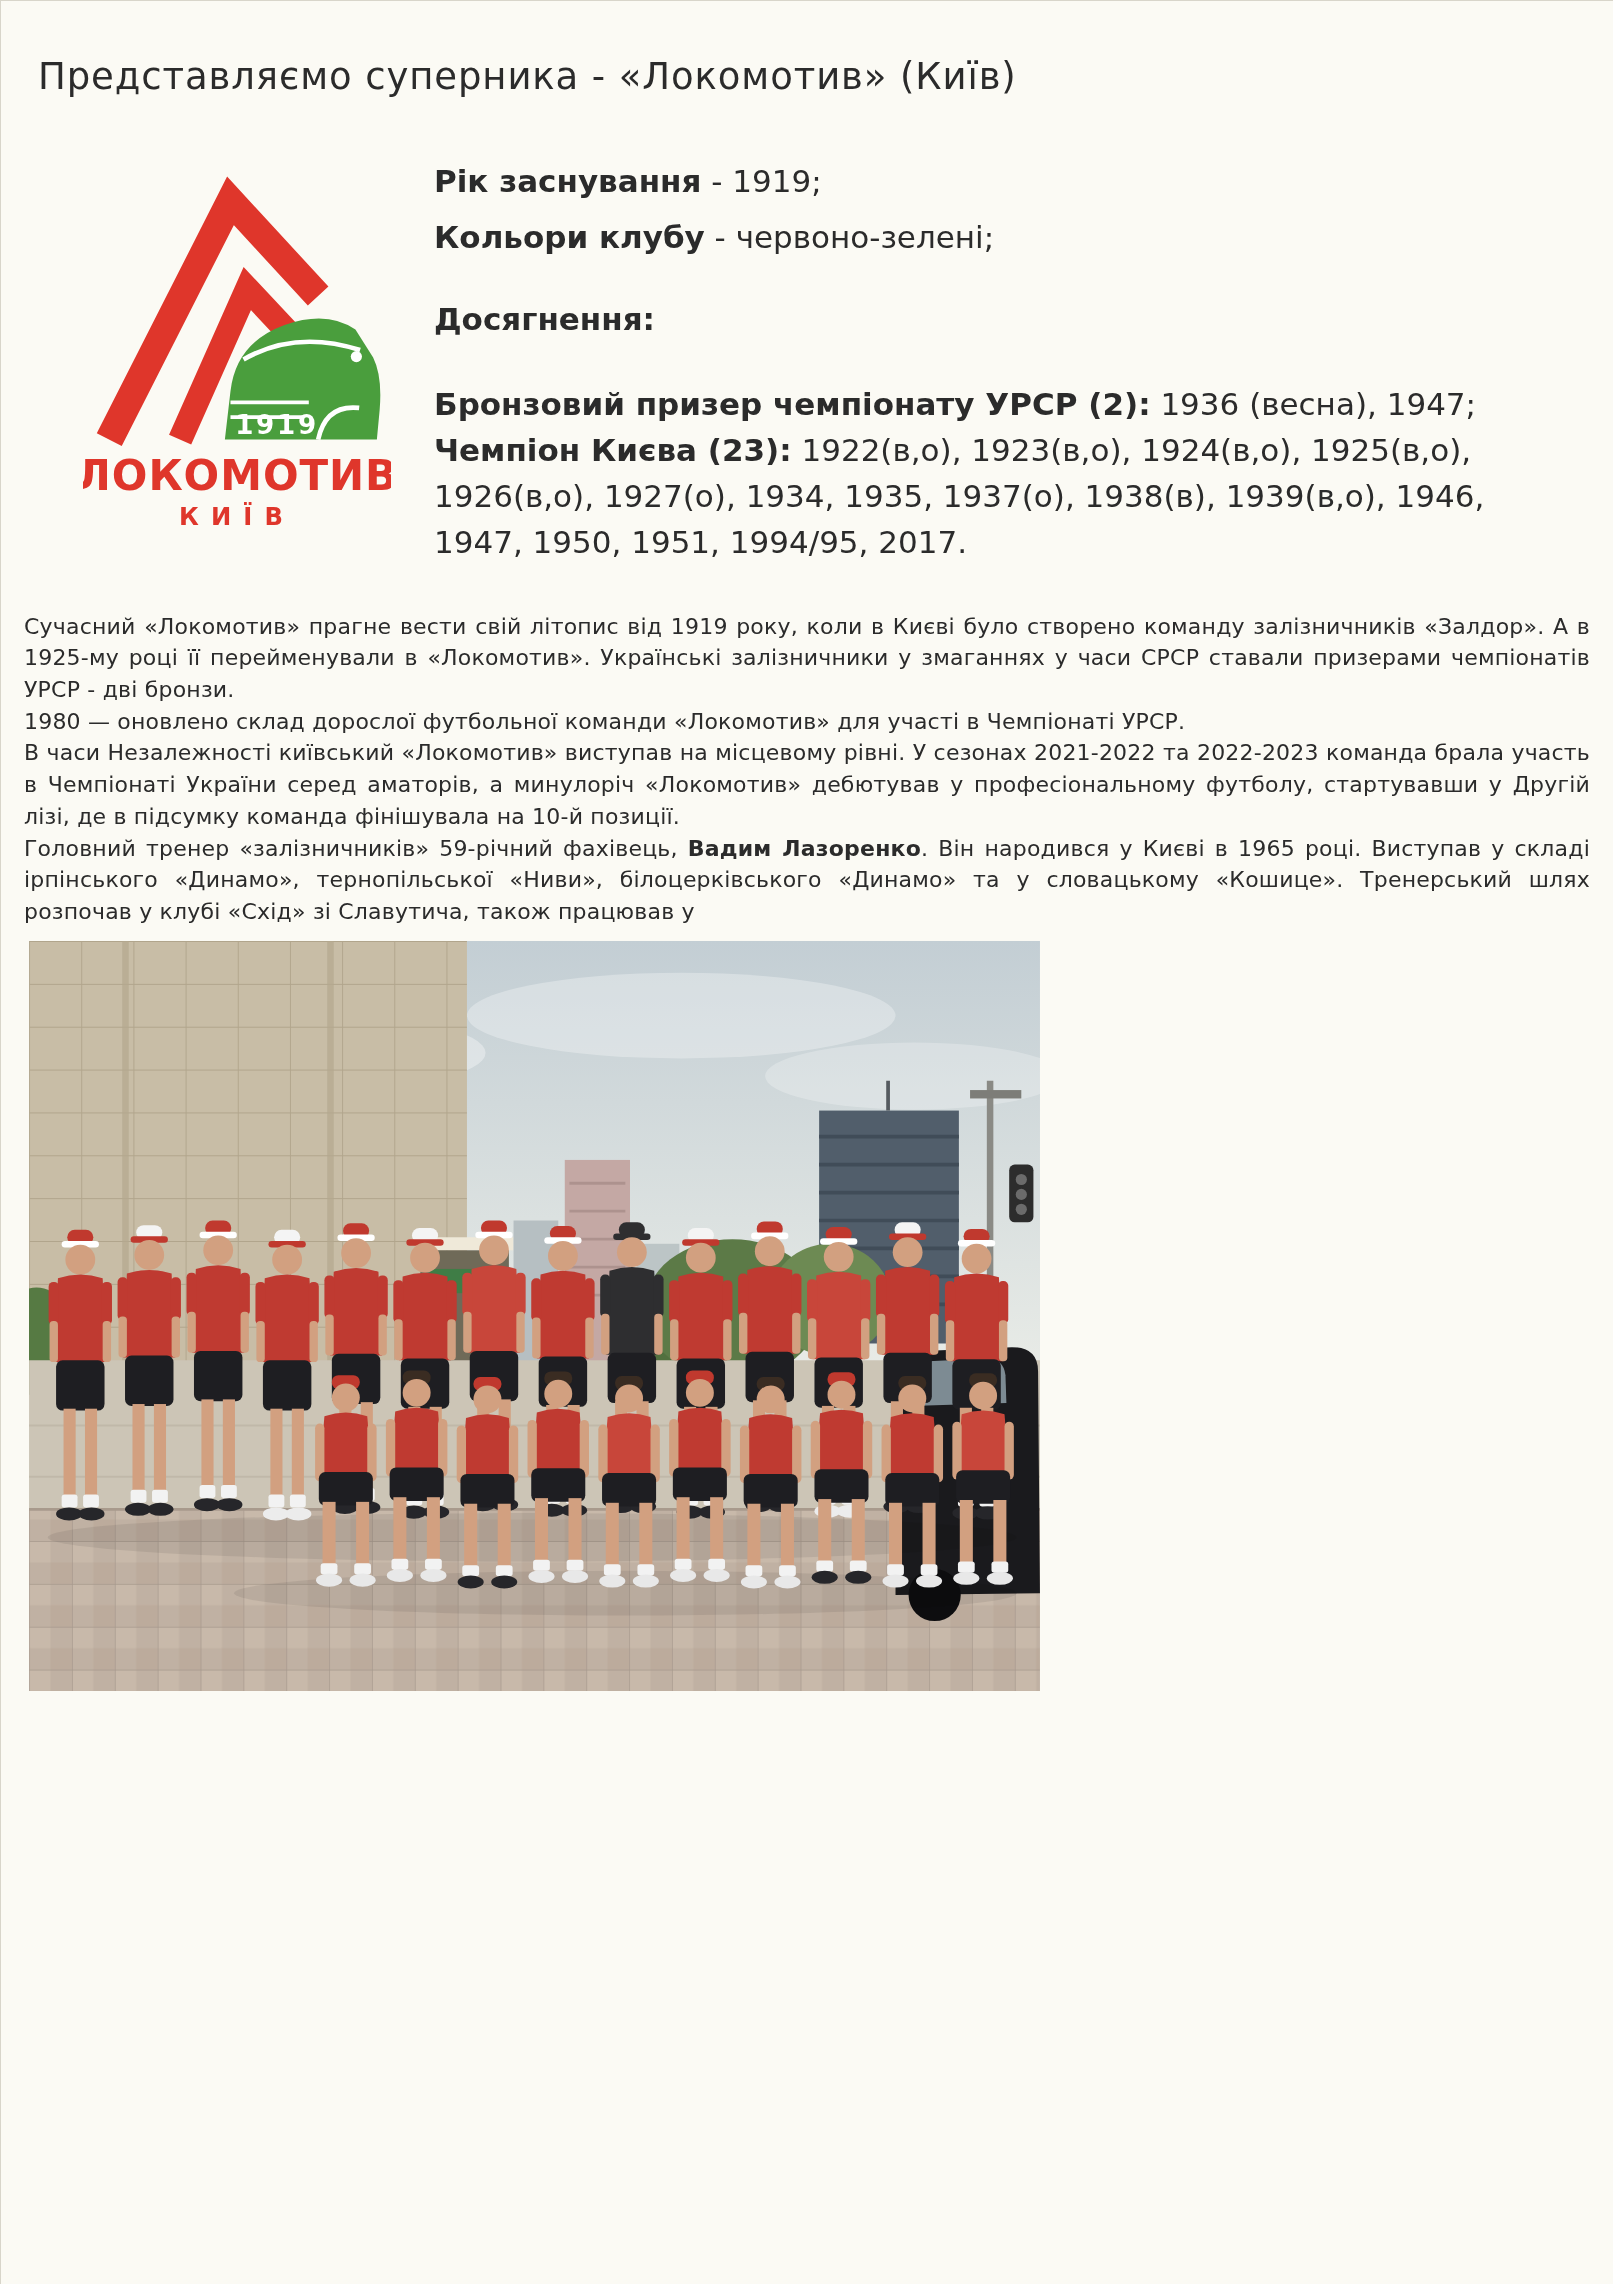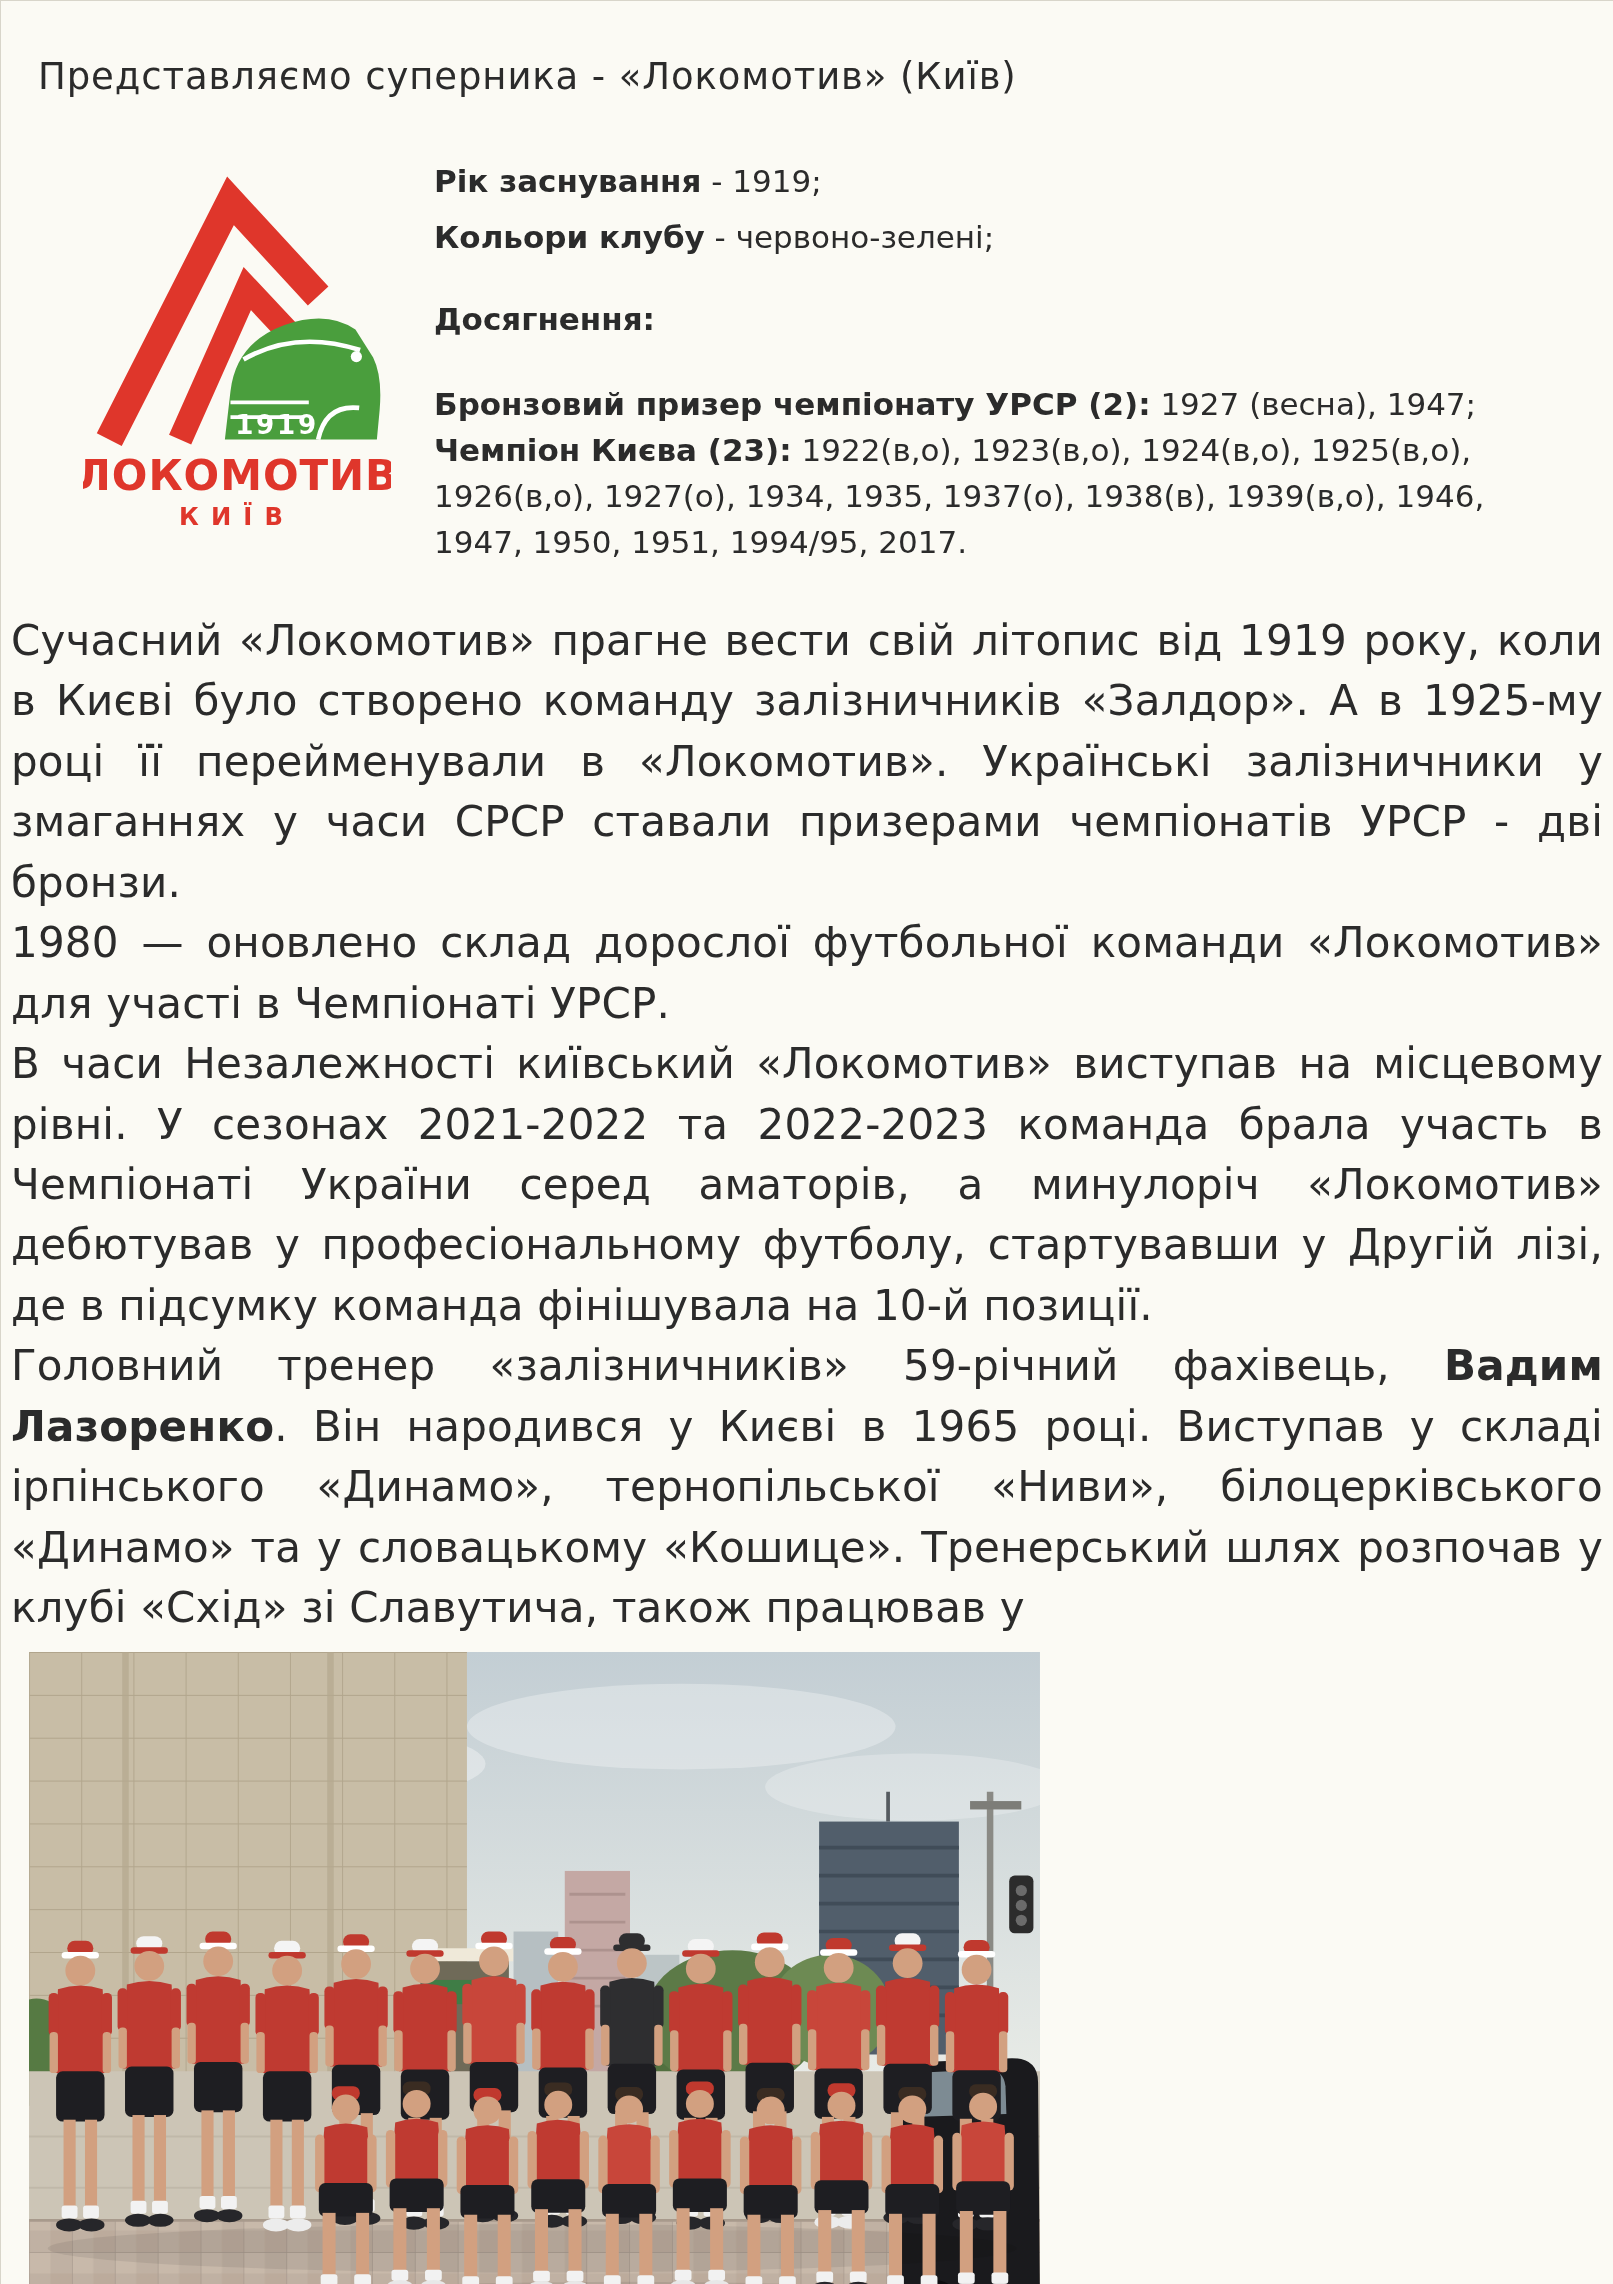--- a/index.html
+++ b/index.html
@@ -22,22 +22,22 @@
   }
   .info-section{display:flex;margin:60px 0 0 82px;}
   .logo{width:308px;height:373px;flex:0 0 auto;}
   .info-text{margin-left:43px;width:1096px;font-size:31px;}
   .fact{margin:0 0 9.3px;line-height:1.5;}
   .fact b{font-weight:bold;}
   .ach-heading{margin:41px 0 0;font-weight:bold;}
   .ach-list{margin-top:45px;}
   .ach{margin:0;line-height:1.48;}
   .article{
-    margin:45px 10px 0;
-    font-size:42px;
+    margin:45px 23px 0;
+    font-size:22px;
     line-height:1.44;
     text-align:justify;
     letter-spacing:0.2px;
   }
   .article p{margin:0;}
   .photo-row{display:flex;margin:13px 0 0 28px;}
   .photo{width:1011px;height:750px;flex:0 0 auto;background:#dfe3e2;}
   .right-col{
     margin-left:47px;
     width:438px;
@@ -75,21 +75,21 @@
       <text x="165" y="394" text-anchor="middle" font-size="26" font-weight="bold" letter-spacing="13" fill="#df362b">КИЇВ</text>
     </svg>
 
     <div class="info-text">
       <p class="fact"><b>Рік заснування</b><span> - 1919;</span></p>
       <p class="fact"><b>Кольори клубу</b><span> - червоно-зелені;</span></p>
 
       <p class="ach-heading">Досягнення:</p>
 
       <div class="ach-list">
-        <p class="ach"><b>Бронзовий призер чемпіонату УРСР (2):</b><span> 1927 (весна), 1947;</span></p>
+        <p class="ach"><b>Бронзовий призер чемпіонату УРСР (2):</b><span> 1936 (весна), 1947;</span></p>
         <p class="ach"><b>Чемпіон Києва (23):</b><span> 1922(в,о), 1923(в,о), 1924(в,о), 1925(в,о), 1926(в,о), 1927(о), 1934, 1935, 1937(о), 1938(в), 1939(в,о), 1946, 1947, 1950, 1951, 1994/95, 2017.</span></p>
       </div>
     </div>
   </div>
 
   <div class="article">
     <p>Сучасний «Локомотив» прагне вести свій літопис від 1919 року, коли в Києві було створено команду залізничників «Залдор». А в 1925-му році її перейменували в «Локомотив». Українські залізничники у змаганнях у часи СРСР ставали призерами чемпіонатів УРСР - дві бронзи.</p>
     <p>1980 — оновлено склад дорослої футбольної команди «Локомотив» для участі в Чемпіонаті УРСР.</p>
     <p>В часи Незалежності київський «Локомотив» виступав на місцевому рівні. У сезонах 2021-2022 та 2022-2023 команда брала участь в Чемпіонаті України серед аматорів, а минулоріч «Локомотив» дебютував у професіональному футболу, стартувавши у Другій лізі, де в підсумку команда фінішувала на 10-й позиції.</p>
     <p><span>Головний тренер «залізничників» 59-річний фахівець, </span><b>Вадим Лазоренко</b><span>. Він народився у Києві в 1965 році. Виступав у складі ірпінського «Динамо», тернопільської «Ниви», білоцерківського «Динамо» та у словацькому «Кошице». Тренерський шлях розпочав у клубі «Схід» зі Славутича, також працював у</span></p>

